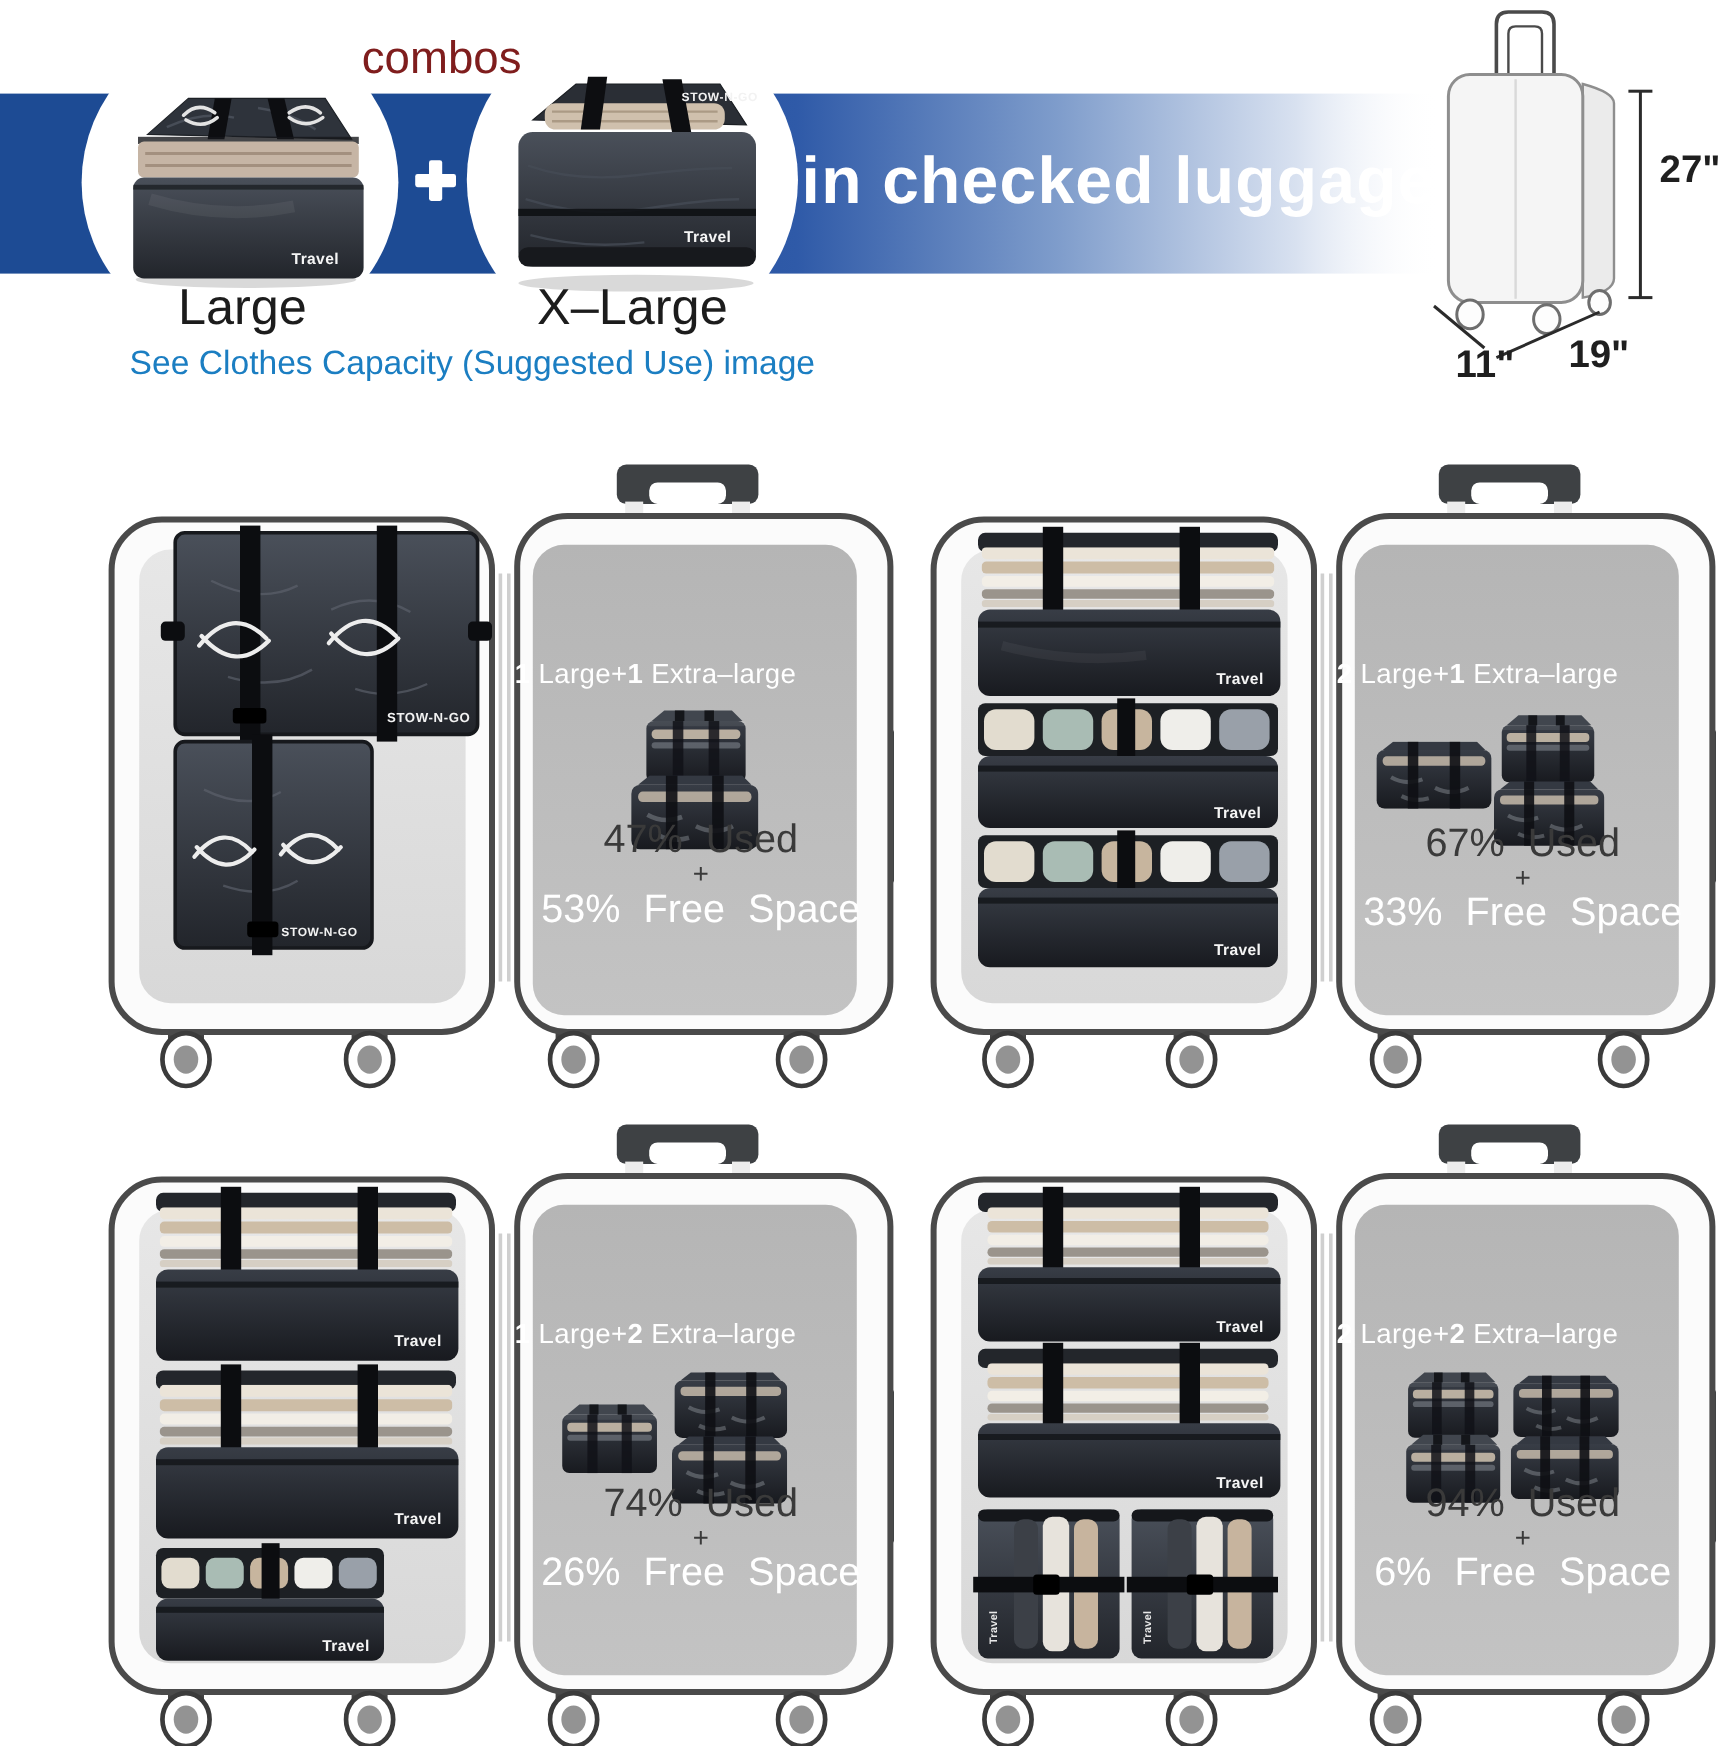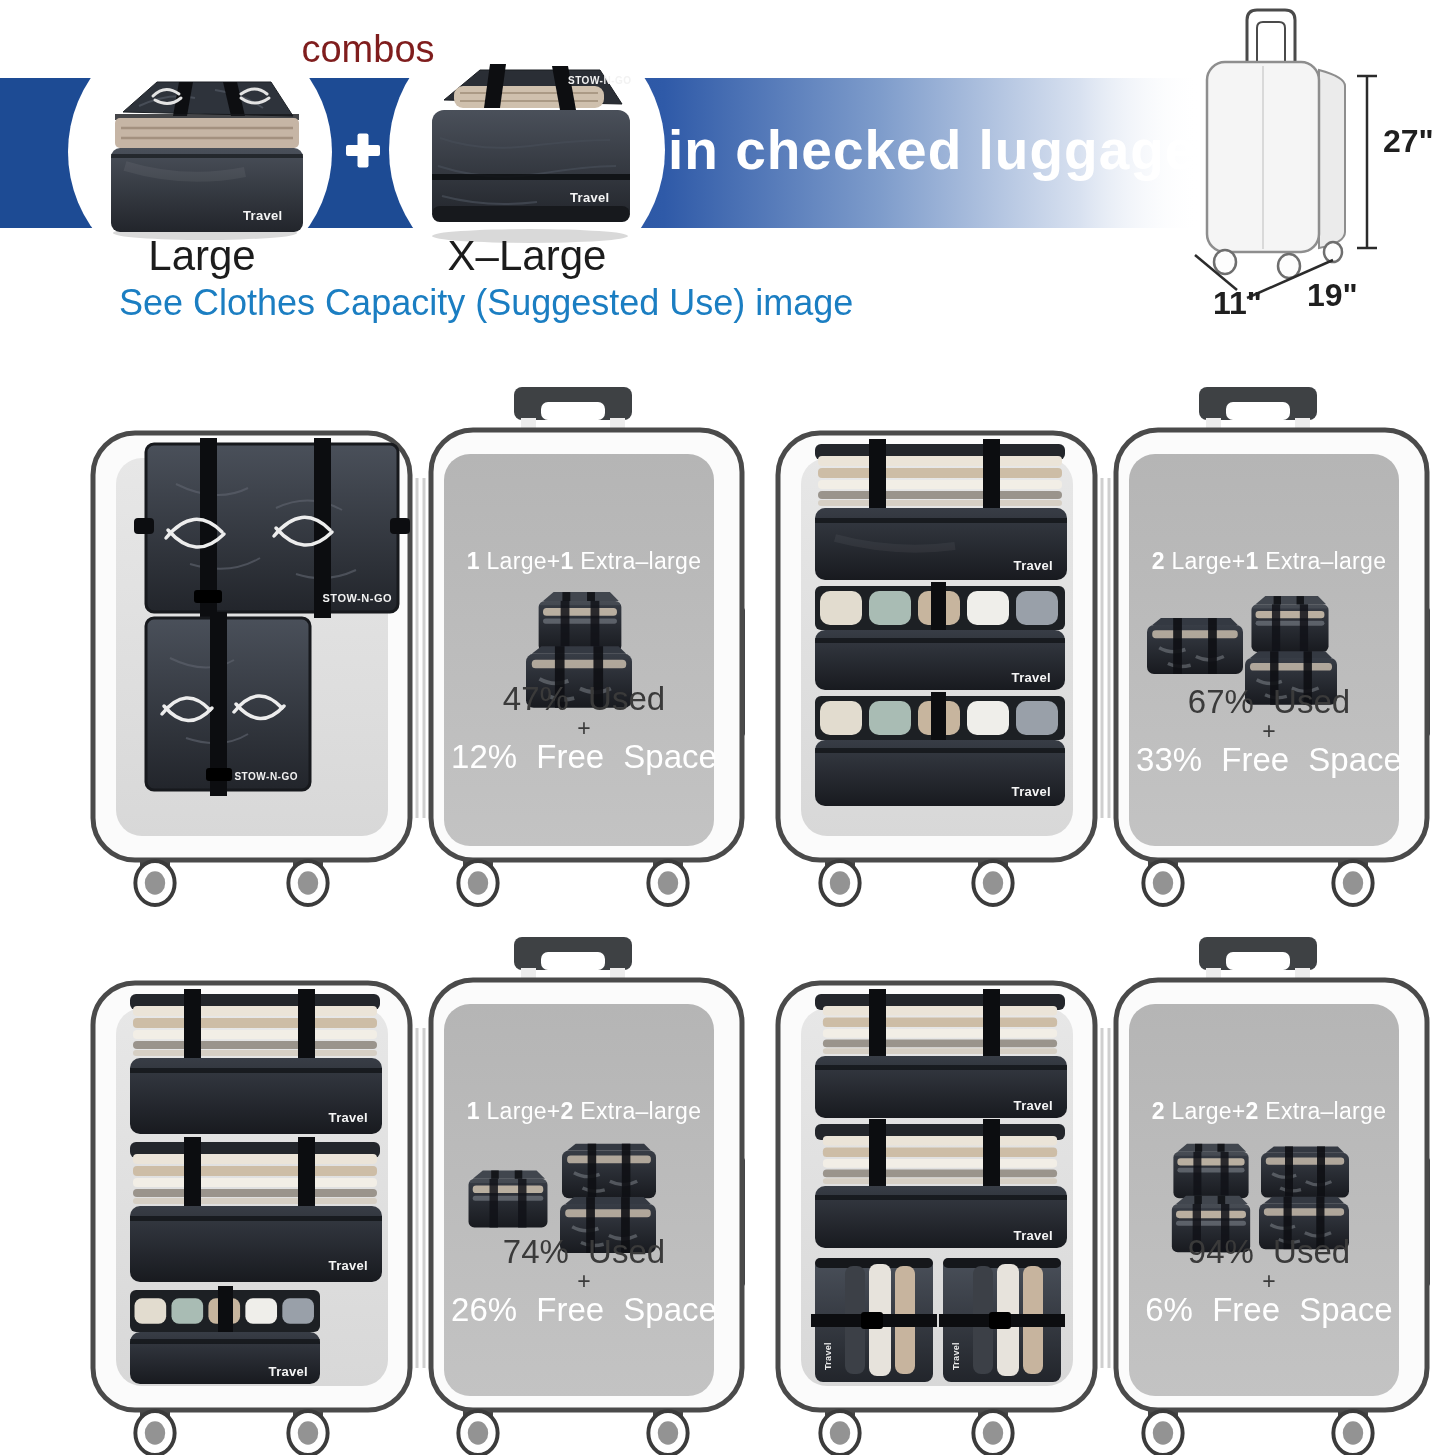--- a/index.html
+++ b/index.html
@@ -6,22 +6,22 @@
   .canvas{position:relative;width:1445px;height:1455px;background:#fff;overflow:hidden;
           font-family:"Liberation Sans",sans-serif}
   .canvas svg{position:absolute}
   .combos{position:absolute;left:288px;top:28px;width:160px;text-align:center;
           font-size:38px;font-weight:500;color:#7f1d1d}
   .banner-title{position:absolute;left:668px;top:118px;width:532px;text-align:left;
           font-size:55px;font-weight:700;color:#ffffff;letter-spacing:1px;white-space:nowrap}
   .size-label{position:absolute;top:232px;font-size:42px;font-weight:500;color:#1c1c1c;text-align:center}
   #lbl-large{left:112px;width:180px}
   #lbl-xlarge{left:417px;width:220px}
-  .note{position:absolute;left:119px;top:281px;font-size:36px;line-height:43px;color:#1b7ec2;font-weight:400}
-  .qtitle{position:absolute;width:310px;text-align:center;font-size:23px;color:#ffffff;
+  .note{position:absolute;left:108px;top:281px;font-size:28px;line-height:43px;color:#1b7ec2;font-weight:400}
+  .qtitle{position:absolute;width:310px;font-size:23px;color:#ffffff;
           letter-spacing:.3px;white-space:nowrap}
   .qtitle b{font-weight:700}
   .qstats{position:absolute;width:300px;text-align:center}
   .qstats .used{font-size:33px;line-height:36px;color:#3a3a3a;word-spacing:10px}
   .qstats .plus{font-size:23px;line-height:22px;color:#3a3a3a}
   .qstats .free{font-size:33px;line-height:36px;color:#ffffff;word-spacing:10px}
   .stow{font:700 11px "Liberation Sans",sans-serif;fill:#f2f2f2;letter-spacing:.5px}
   .stow2{font:700 10px "Liberation Sans",sans-serif;fill:#f2f2f2;letter-spacing:.5px}
   .travel{font:700 13px "Liberation Sans",sans-serif;fill:#f5f5f5;letter-spacing:.3px}
   .travel-sm{font:700 9px "Liberation Sans",sans-serif;fill:#e9e9e9;letter-spacing:.3px}
@@ -243,21 +243,21 @@
       <use href="#tcube" x="446" y="212" width="88" height="64"></use>
       <use href="#tcube2" x="436" y="268" width="106" height="62"></use>
     </g>
   </svg>
   <div class="qtitle" style="left:429px;top:548px">
     <b>1</b><span> Large+</span><b>1</b><span> Extra–large</span>
   </div>
   <div class="qstats" style="left:434px;top:681px">
     <div class="used">47% Used</div>
     <div class="plus">+</div>
-    <div class="free">12% Free Space</div>
+    <div class="free">53% Free Space</div>
   </div>
 
   <svg style="left:775px;top:378px" width="655" height="540" viewBox="0 0 655 540">
     <use href="#shell"></use>
     <g>
       <g transform="translate(40,66)">
         <rect width="250" height="16" rx="6" fill="#23262b"></rect>
         <use href="#foldstripes" x="3" y="12" width="244" height="50"></use>
         <rect x="54" y="-5" width="17" height="72" fill="#0c0d10"></rect>
         <rect x="168" y="-5" width="17" height="72" fill="#0c0d10"></rect>

